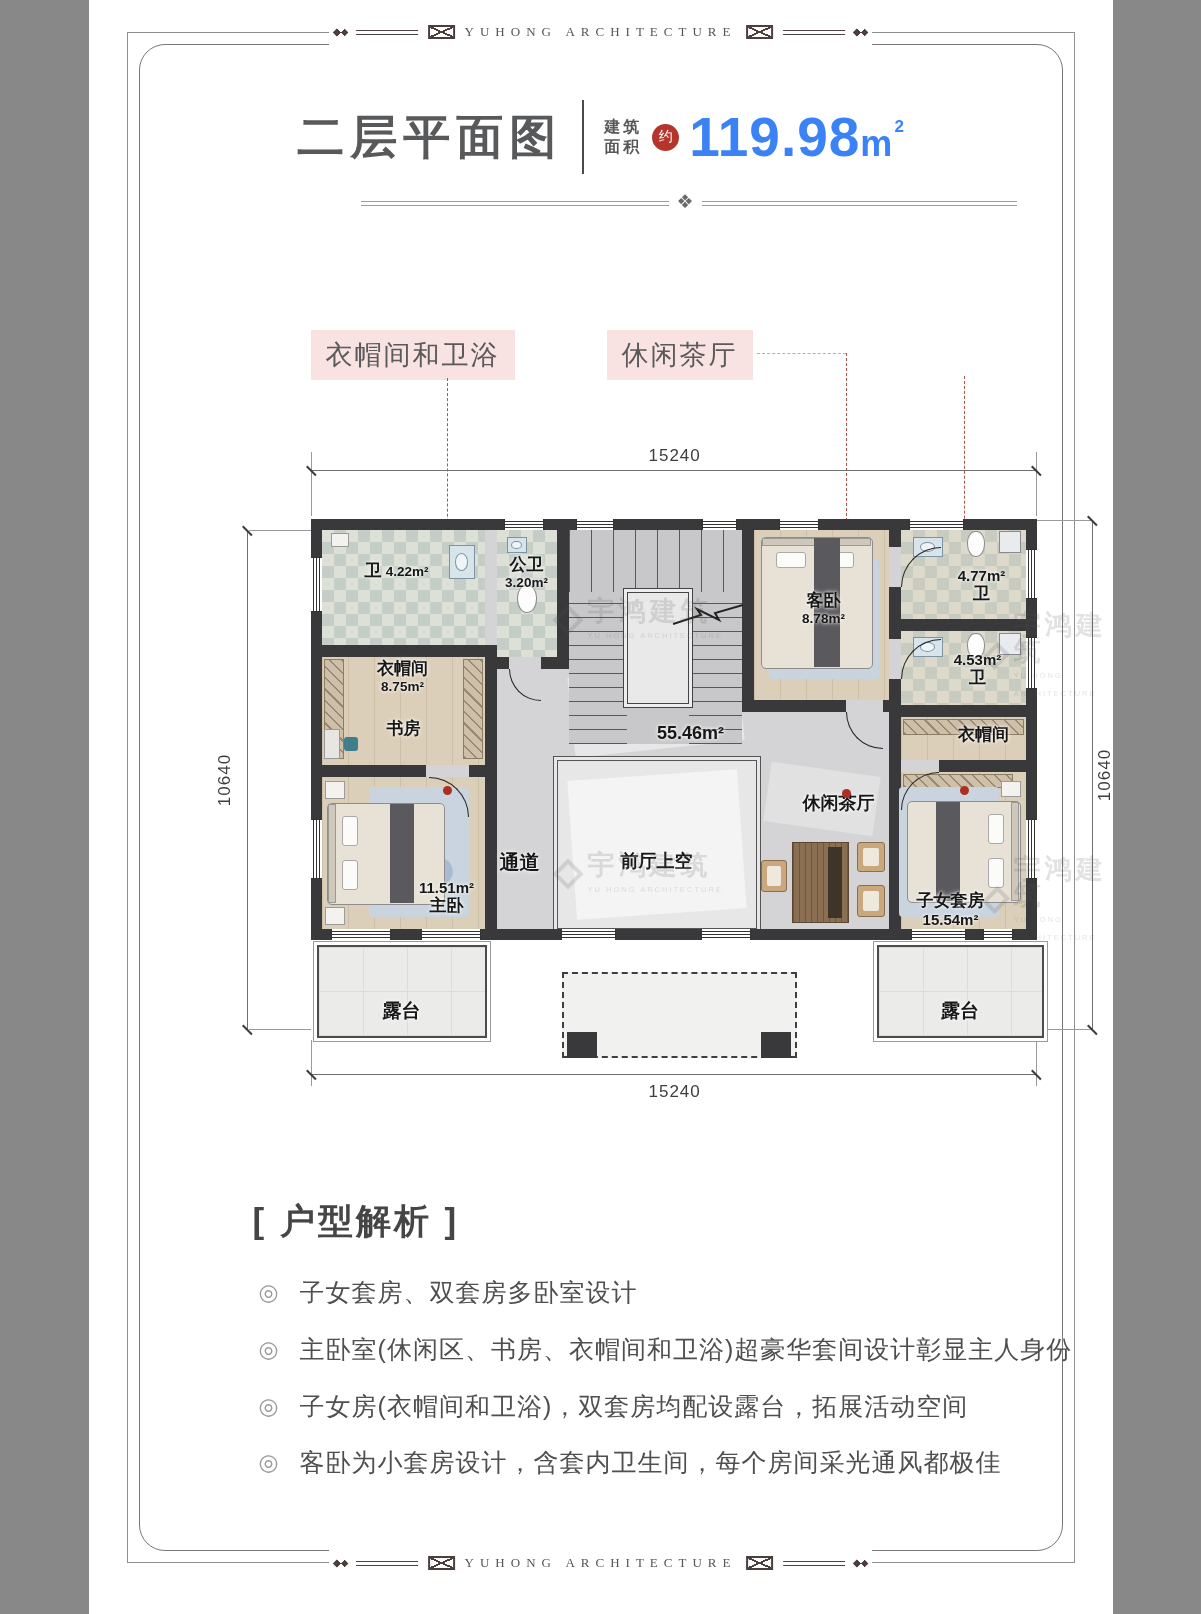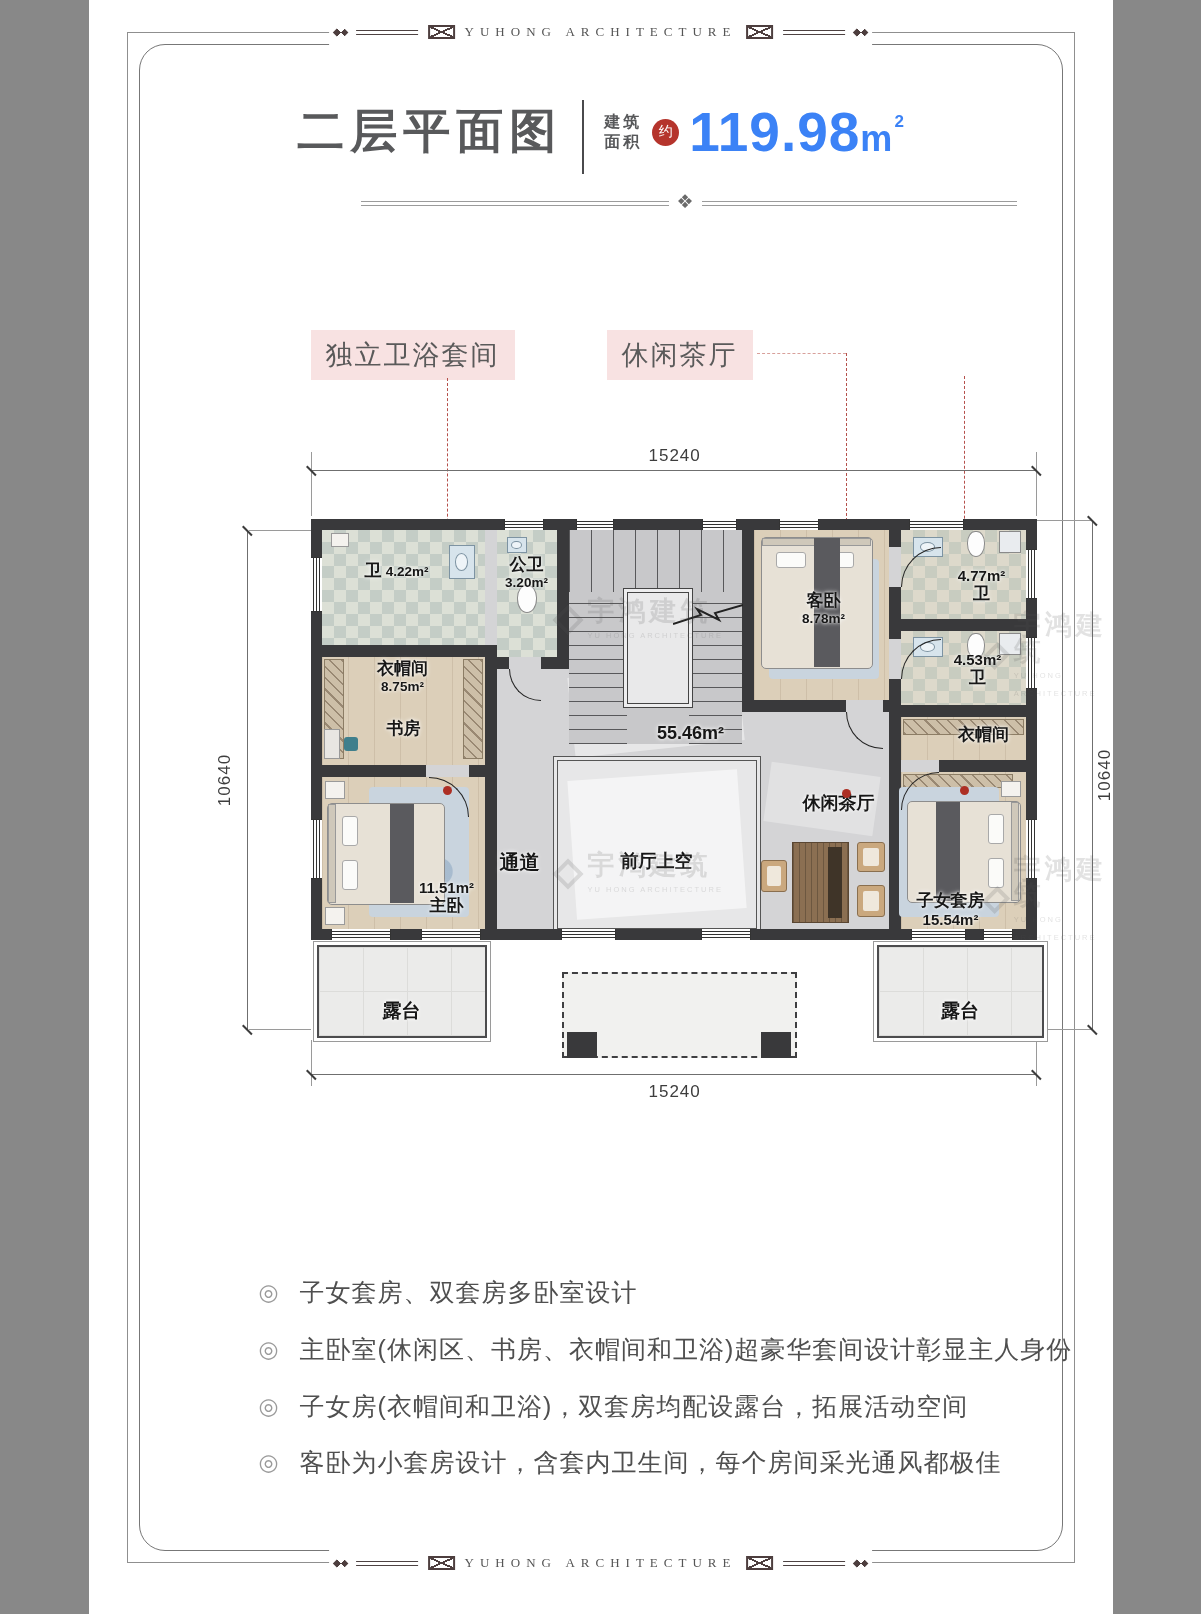--- a/index.html
+++ b/index.html
@@ -13,21 +13,21 @@
   .band { position:absolute; left:50%; transform:translateX(-50%); display:flex; align-items:center; gap:10px; background:#fff; padding:0 6px; height:26px; z-index:5; }
   .b-line { width:62px; height:5px; border-top:1px solid #4d4242; border-bottom:1px solid #4d4242; }
   .b-clover { width:11px; height:11px; transform:rotate(45deg);
       background:conic-gradient(#4d3e3e 0 25%, transparent 25% 50%, #4d3e3e 50% 75%, transparent 75%); }
   .b-env { width:27px; height:14px; border:2px solid #4d3e3e; background:
       linear-gradient(to top right, transparent 45%, #4d3e3e 45% 55%, transparent 55%),
       linear-gradient(to bottom right, transparent 45%, #4d3e3e 45% 55%, transparent 55%); }
   .b-text { font-family:"Liberation Serif","DejaVu Serif",serif; font-size:13px; letter-spacing:6px; color:#555; white-space:nowrap; }
 
   
-  .header-row { position:absolute; left:0; right:0; top:100px; display:flex; justify-content:center; align-items:flex-start; gap:20px; }
+  .header-row { position:absolute; left:0; right:0; top:100px; display:flex; justify-content:center; align-items:center; gap:20px; }
   .page-title { font-size:47px; font-weight:600; color:#58595b; letter-spacing:6px; }
   .vdiv { width:2px; height:74px; background:#4a4a4c; }
   .area-group { display:flex; align-items:center; gap:10px; }
   .area-label { display:flex; flex-direction:column; font-size:16px; font-weight:bold; color:#57585a; letter-spacing:3px; line-height:20px; }
   .approx-badge { width:27px; height:27px; border-radius:50%; background:#b5342c; color:#fff; font-size:14px; display:flex; align-items:center; justify-content:center; }
   .area-value { font-size:55px; font-weight:bold; color:#3b82f6; letter-spacing:1px; display:flex; align-items:baseline; }
   .area-unit { font-size:36px; font-weight:bold; }
   .area-sup { font-size:17px; font-weight:bold; position:relative; top:-24px; left:1px; }
   .hr2 { position:absolute; left:272px; width:656px; top:201px; height:5px; border-top:1px solid #9b9b9b; border-bottom:1px solid #9b9b9b; }
   .hr2-orn { position:absolute; left:580px; top:190px; background:#fff; padding:0 8px; font-size:19px; color:#6a6a6a; z-index:2; }
@@ -142,21 +142,21 @@
       <div class="area-value">
         <span>119.98</span>
           <span class="area-unit">m</span>
           <span class="area-sup">2</span>
       </div>
     </div>
   </div>
   <div class="hr2"></div>
   <div class="hr2-orn">❖</div>
 
-  <div class="callout" style="left:222px;top:330px">独立卫浴套间</div>
+  <div class="callout" style="left:222px;top:330px">衣帽间和卫浴</div>
   <div class="callout" style="left:518px;top:330px">休闲茶厅</div>
   <div class="leadv" style="left:358px;top:378px;height:410px"></div>
   <div class="leadh" style="left:668px;top:353px;width:89px"></div>
   <div class="leadv" style="left:757px;top:353px;height:438px"></div>
   <div class="leadv" style="left:875px;top:376px;height:412px"></div>
   <div class="reddot" style="left:354px;top:786px"></div>
   <div class="reddot" style="left:753px;top:789px"></div>
   <div class="reddot" style="left:871px;top:786px"></div>
 
   <div class="ext" style="left:222px;top:452px;width:1px;height:64px"></div>
@@ -375,20 +375,21 @@
   </div>
   <div class="wm" style="left:898px;top:612px">
     <span class="wm-logo"></span>
     <span><span class="wm-cn">宇鸿建筑</span><br><span class="wm-en">YU HONG ARCHITECTURE</span></span>
   </div>
   <div class="wm" style="left:898px;top:856px">
     <span class="wm-logo"></span>
     <span><span class="wm-cn">宇鸿建筑</span><br><span class="wm-en">YU HONG ARCHITECTURE</span></span>
   </div>
 
+  <div class="an-title">[ 户型解析 ]</div>
   <div class="an-item" style="top:1276px">
     <span class="an-bullet">◎</span>
     <span>子女套房、双套房多卧室设计</span>
   </div>
   <div class="an-item" style="top:1333px">
     <span class="an-bullet">◎</span>
     <span>主卧室(休闲区、书房、衣帽间和卫浴)超豪华套间设计彰显主人身份</span>
   </div>
   <div class="an-item" style="top:1390px">
     <span class="an-bullet">◎</span>

